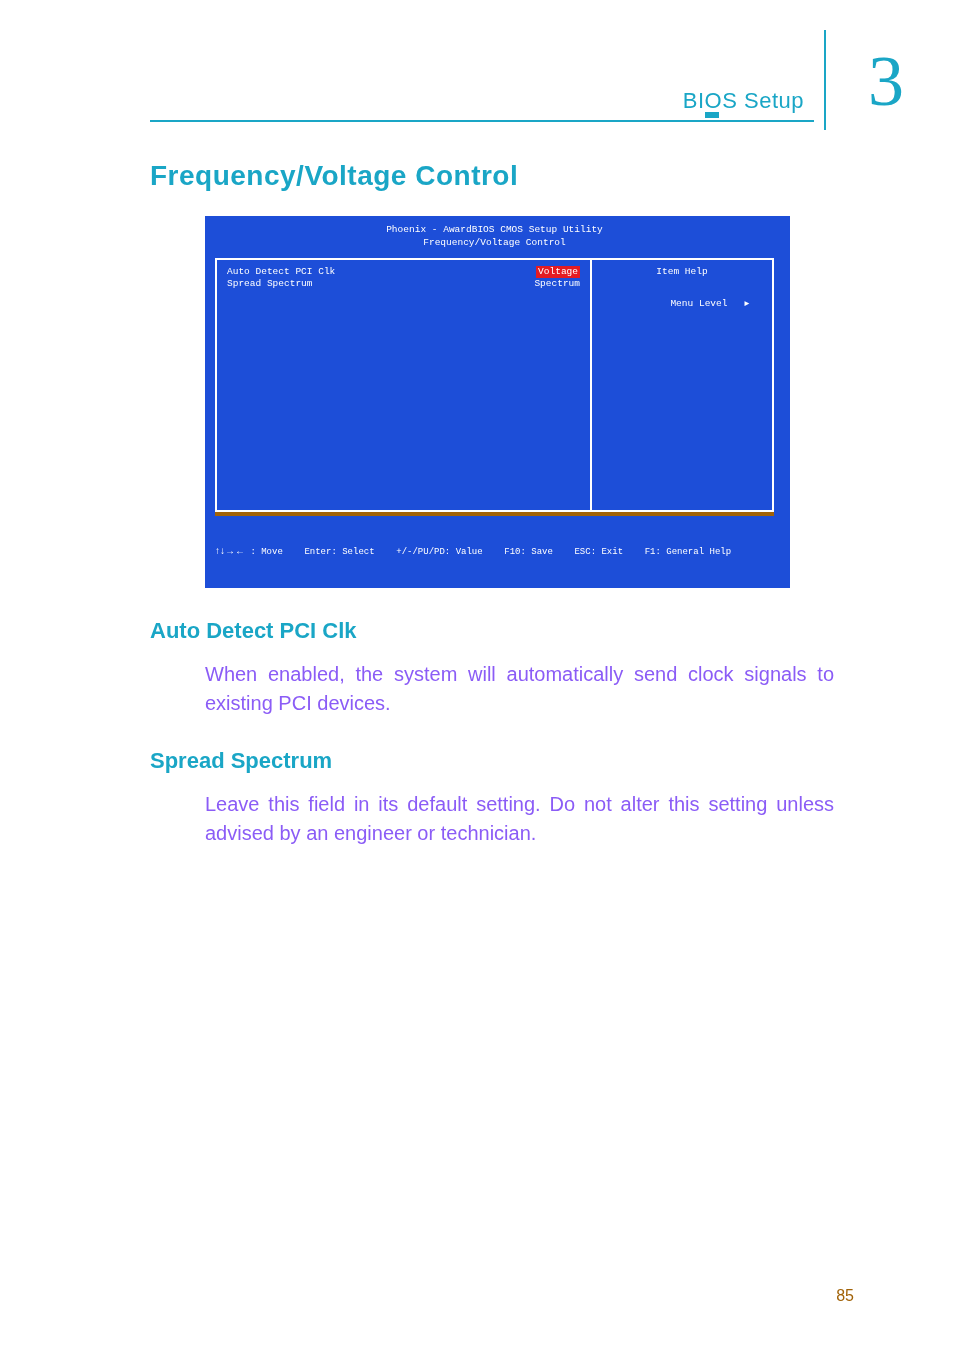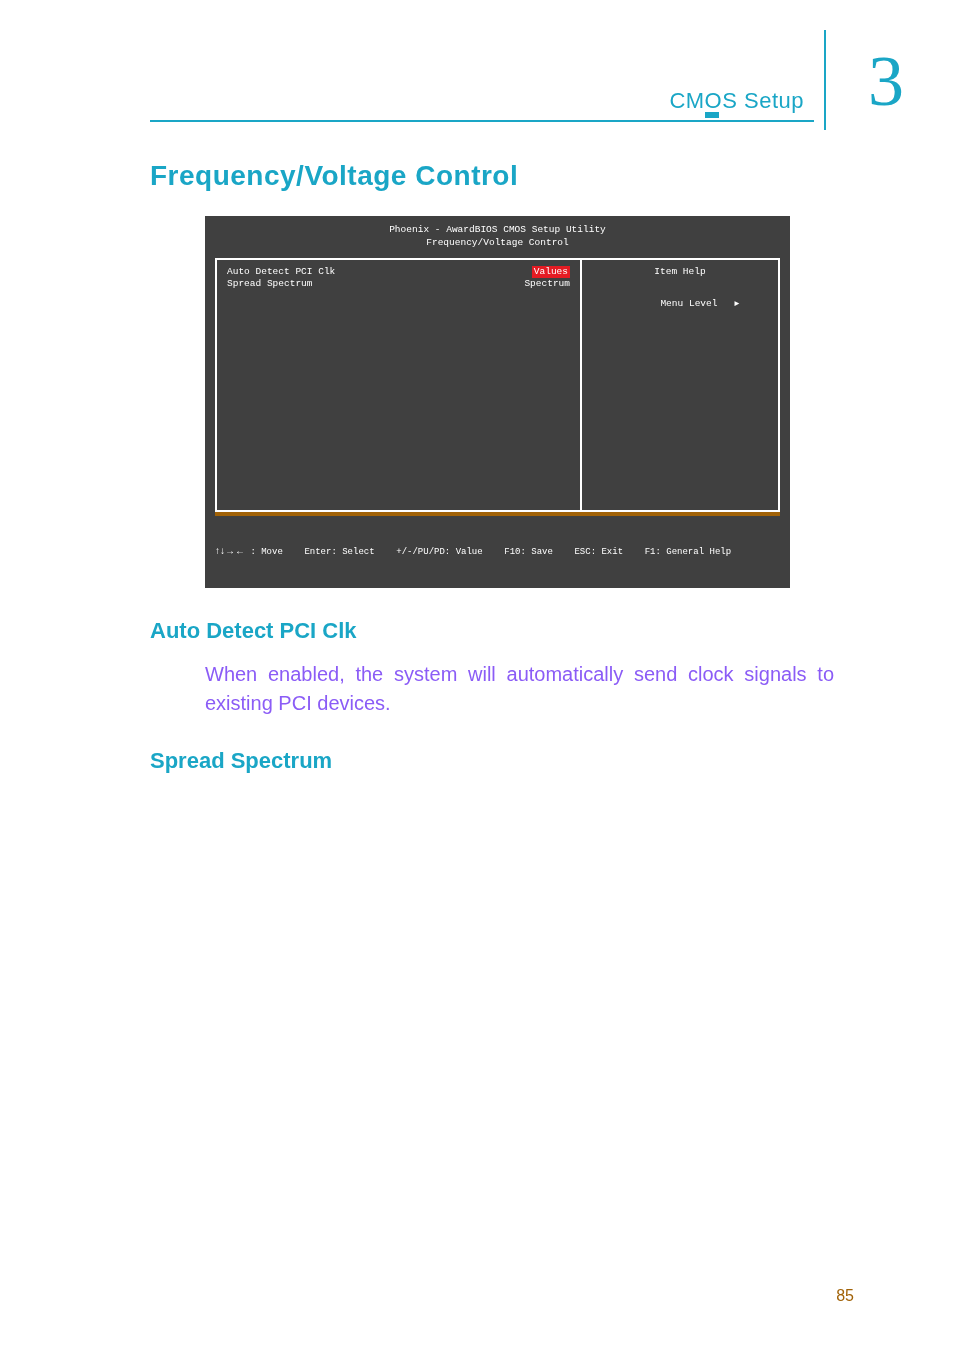--- a/index.html
+++ b/index.html
@@ -7,26 +7,26 @@
   .page { position: relative; width: 954px; height: 1351px; padding: 50px 110px 0 150px; }
   .header-row { position: relative; height: 80px; }
   .chapter-num { position: absolute; right: -60px; top: -10px; font-size: 72px; color: #1aa6c6; font-family: Georgia, "Times New Roman", serif; }
   .hr-wrap { position: absolute; left: 0; right: 30px; bottom: 8px; }
   .hr-line { height: 2px; background: #1aa6c6; }
   .hr-tick { position: absolute; right: 125px; bottom: 12px; width: 14px; height: 6px; background: #1aa6c6; }
   .bios-setup { position: absolute; right: 40px; bottom: 16px; font-size: 22px; color: #1aa6c6; letter-spacing: 0.5px; }
   .vline { position: absolute; right: 18px; top: -20px; bottom: 0; width: 2px; background: #1aa6c6; }
   .section-title { font-size: 28px; color: #1aa6c6; margin-top: 30px; letter-spacing: 0.5px; }
   .bios-screen-wrap { margin: 24px 0 14px 55px; }
-  .bios-screen { width: 585px; background: #404040; color: #ffffff; font-family: "Courier New", monospace; font-size: 9.5px; line-height: 1.35; padding: 8px 10px 6px 10px; }
+  .bios-screen { width: 585px; background: #1d4ed8; color: #ffffff; font-family: "Courier New", monospace; font-size: 9.5px; line-height: 1.35; padding: 8px 16px 6px 10px; }
   .bios-top { text-align: center; margin-bottom: 8px; }
   .bios-top-line { display: block; }
   .bios-inner { border: 2px solid #ffffff; display: flex; }
   .bios-left { flex: 1 1 auto; border-right: 2px solid #ffffff; padding: 6px 10px; min-height: 250px; position: relative; }
-  .bios-right { width: 196px; padding: 6px 10px; min-height: 250px; position: relative; }
+  .bios-right { width: 180px; padding: 6px 10px; min-height: 250px; position: relative; }
   .bios-row { display: flex; justify-content: space-between; white-space: pre; }
   .bios-row .label { flex: 0 0 auto; }
   .bios-row .val { flex: 0 0 auto; }
   .val-highlight { background: #e41b23; color: #ffffff; padding: 0 2px; }
   .item-help { text-align: center; margin-bottom: 6px; }
   .menu-level { white-space: pre; }
   .bios-right .arrow { font-family: Arial, sans-serif; }
   .bios-footer { border-top: 4px solid #a16207; padding-top: 4px; margin-top: 0; font-size: 9px; white-space: pre; }
   .arrows-glyph { font-family: Arial, sans-serif; font-size: 10px; }
   .caption { margin-left: 55px; margin-right: 10px; font-size: 16px; color: #3a3a3a; line-height: 1.35; text-align: justify; text-justify: inter-word; }
@@ -35,40 +35,40 @@
   .page-number { position: absolute; bottom: 46px; right: 100px; font-size: 16px; color: #a16207; }
 </style>
 </head>
 <body>
 
 <div class="page">
 
   <div class="header-row">
     <div class="vline"></div>
     <span class="chapter-num">3</span>
-    <span class="bios-setup">CMOS Setup</span>
+    <span class="bios-setup">BIOS Setup</span>
     <span class="hr-tick"></span>
     <div class="hr-wrap">
         <div class="hr-line"></div>
       </div>
   </div>
 
   <h1 class="section-title">Frequency/Voltage  Control</h1>
 
   <div class="bios-screen-wrap">
     <div class="bios-screen">
       <div class="bios-top">
         <span class="bios-top-line">Phoenix - AwardBIOS CMOS Setup Utility</span>
         <span class="bios-top-line">Frequency/Voltage Control</span>
       </div>
       <div class="bios-inner">
         <div class="bios-left">
           <div class="bios-row">
             <span class="label">Auto Detect PCI Clk</span>
-            <span class="val val-highlight">Values</span>
+            <span class="val val-highlight">Voltage</span>
           </div>
           <div class="bios-row">
             <span class="label">Spread Spectrum</span>
             <span class="val">Spectrum</span>
           </div>
         </div>
         <div class="bios-right">
           <div class="item-help">Item Help</div>
           <div class="menu-level">
             <span>Menu Level   </span><span class="arrow">▸</span>
@@ -79,15 +79,16 @@
         <div><span class="arrows-glyph">↑↓→←</span><span> : Move    Enter: Select    +/-/PU/PD: Value    F10: Save    ESC: Exit    F1: General Help</span></div>
       </div>
     </div>
   </div>
 
 
   <h2 class="subheading">Auto Detect PCI Clk</h2>
   <p class="body-text">When enabled, the system will automatically send clock signals to existing PCI devices.</p>
 
   <h2 class="subheading">Spread Spectrum</h2>
+  <p class="body-text">Leave this field in its default setting. Do not alter this setting unless advised by an engineer or technician.</p>
 
   <div class="page-number">85</div>
 </div>
 
 </body></html>

